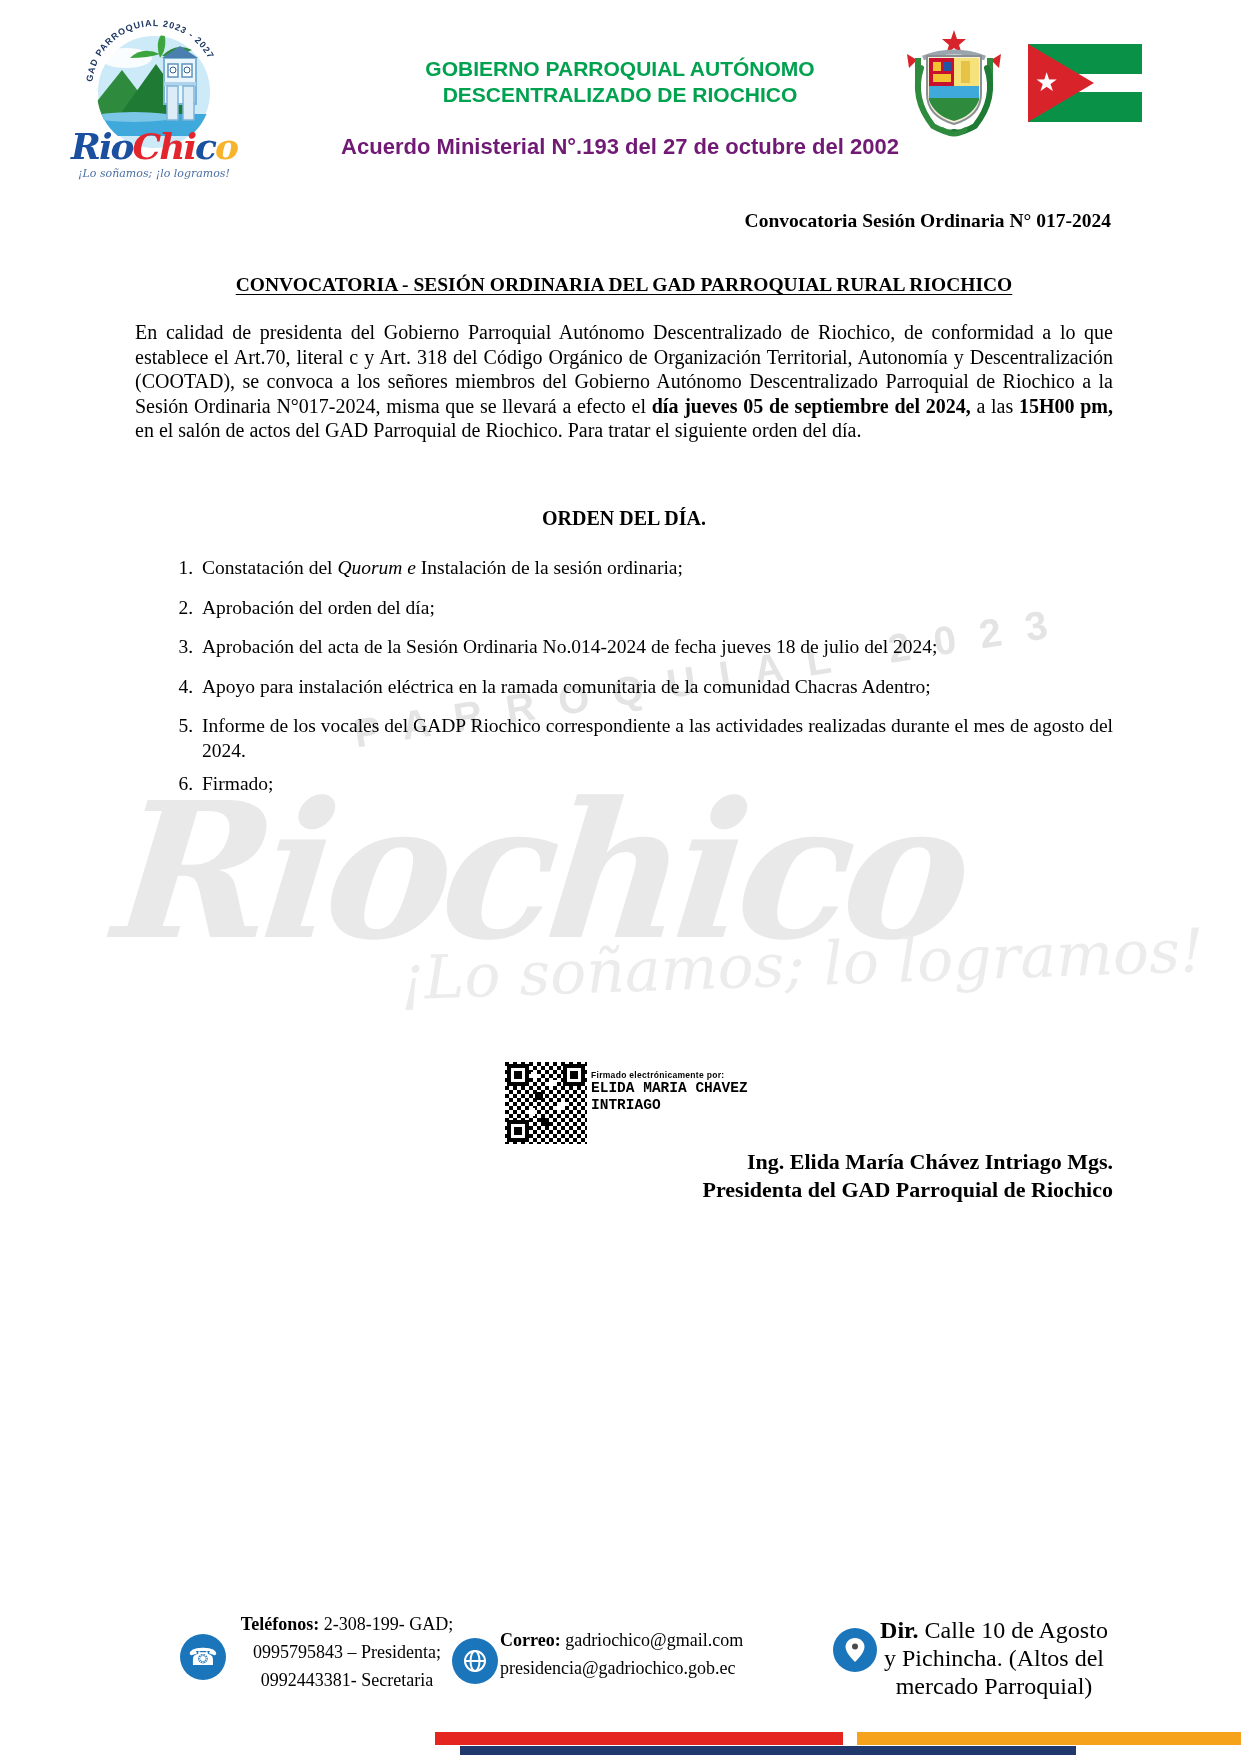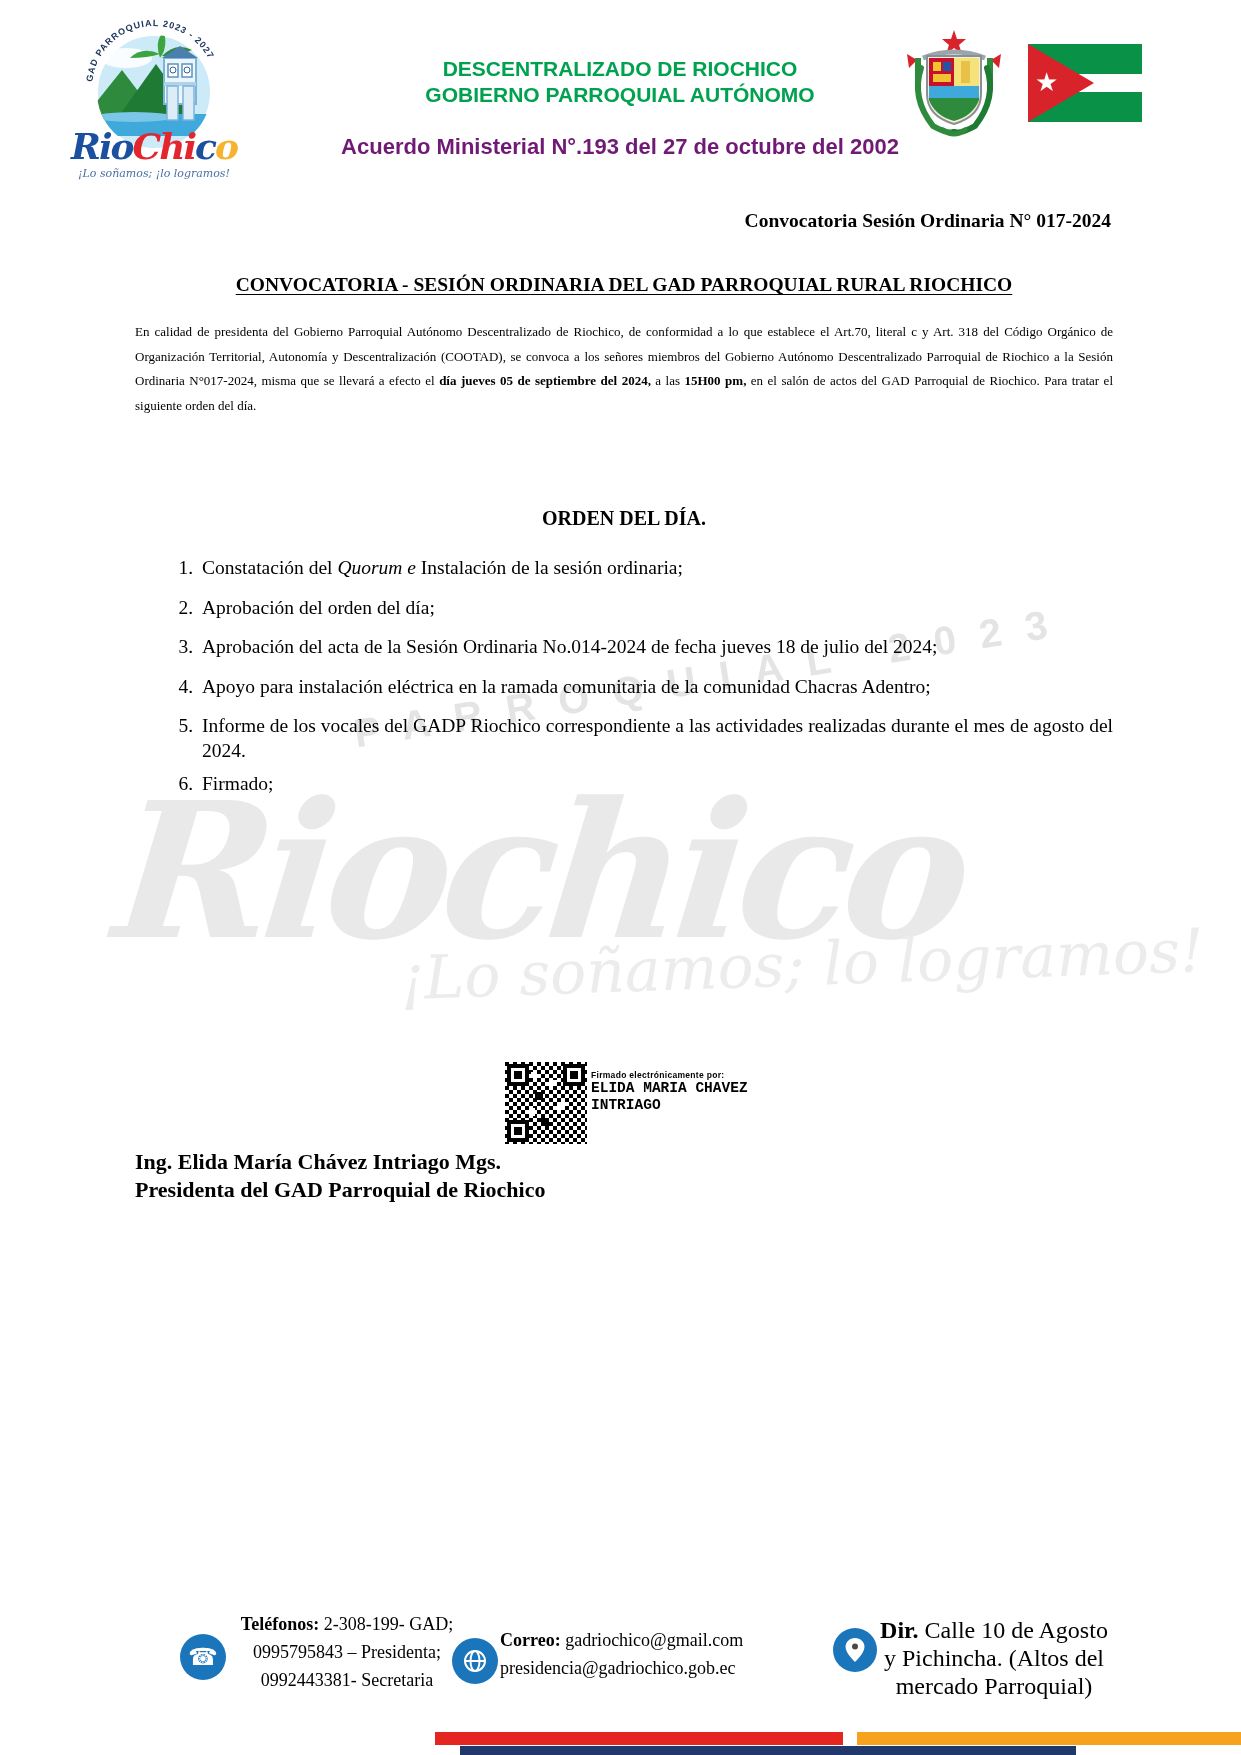--- a/index.html
+++ b/index.html
@@ -68,21 +68,21 @@
     position:absolute;right:130px;top:210px;
     font-weight:bold;font-size:19.5px;
   }
   .doc-title{
     position:absolute;left:135px;top:274px;width:978px;
     text-align:center;font-weight:bold;font-size:19.5px;
   }
   .doc-title span{text-decoration:underline;text-underline-offset:3px;}
   .doc-paragraph{
     position:absolute;left:135px;top:320px;width:978px;
-    text-align:justify;font-size:13px;line-height:24.6px;
+    text-align:justify;font-size:20px;line-height:24.6px;
   }
   .orden-title{
     position:absolute;left:135px;top:507px;width:978px;
     text-align:center;font-weight:bold;font-size:20px;
   }
   .orden-list{
     position:absolute;left:135px;top:556px;width:978px;
     font-size:19.5px;line-height:24.6px;
   }
   .orden-list ol{margin:0;padding-left:63px;}
@@ -97,21 +97,21 @@
   .qr-caption{
     font-family:"Liberation Sans", sans-serif;
     font-size:8.5px;font-weight:bold;letter-spacing:0.3px;white-space:nowrap;
   }
   .qr-name{
     font-family:"Liberation Mono", monospace;
     font-size:14.5px;font-weight:bold;line-height:17px;white-space:nowrap;
   }
   .sig-block{
     position:absolute;left:135px;top:1148px;width:978px;
-    text-align:left;font-weight:bold;font-size:22px;line-height:28px;
+    text-align:right;font-weight:bold;font-size:22px;line-height:28px;
   }
 
   
   .f-icon{
     position:absolute;border-radius:50%;
     display:flex;align-items:center;justify-content:center;
   }
   .f-icon-phone{left:180px;top:1634px;width:46px;height:46px;}
   .f-icon-mail{left:452px;top:1638px;width:46px;height:46px;}
   .f-icon-pin{left:833px;top:1628px;width:44px;height:44px;}
@@ -183,22 +183,22 @@
           <polygon points="98,40 134,40 116,28" fill="#4a7fb0"></polygon>
         </g>
         <text x="90" y="141" text-anchor="middle" font-family="DejaVu Serif, serif" font-style="italic" font-weight="bold" font-size="36" letter-spacing="-2">
           <tspan fill="#1B4FA0">Rio</tspan><tspan fill="#E3262D">Chi</tspan><tspan fill="#1B4FA0">c</tspan><tspan fill="#F7B32B">o</tspan>
         </text>
         <text x="90" y="159" text-anchor="middle" font-family="DejaVu Serif, serif" font-style="italic" font-size="11" fill="#4A6FA5">¡Lo soñamos; ¡lo logramos!</text>
       </svg>
     </div>
 
     <div class="header-titles" style="color:#00A14F;">
+      <div>GOBIERNO PARROQUIAL AUTÓNOMO</div>
       <div>DESCENTRALIZADO DE RIOCHICO</div>
-      <div>GOBIERNO PARROQUIAL AUTÓNOMO</div>
     </div>
 
     <div class="ministerial" style="color:#701a75;">Acuerdo Ministerial N°.193 del 27 de octubre del 2002</div>
 
     <div class="arms-box">
       <svg width="102" height="110" viewBox="0 0 102 110">
         <polygon points="51,2 54,11 63,11 56,17 59,26 51,20 43,26 46,17 39,11 48,11" fill="#D8232A"></polygon>
         <path d="M 20 30 Q 51 18 82 30" fill="none" stroke="#9aa5ad" stroke-width="5"></path>
         <polygon points="14,32 4,26 6,40" fill="#D8232A"></polygon>
         <polygon points="88,32 98,26 96,40" fill="#D8232A"></polygon>

